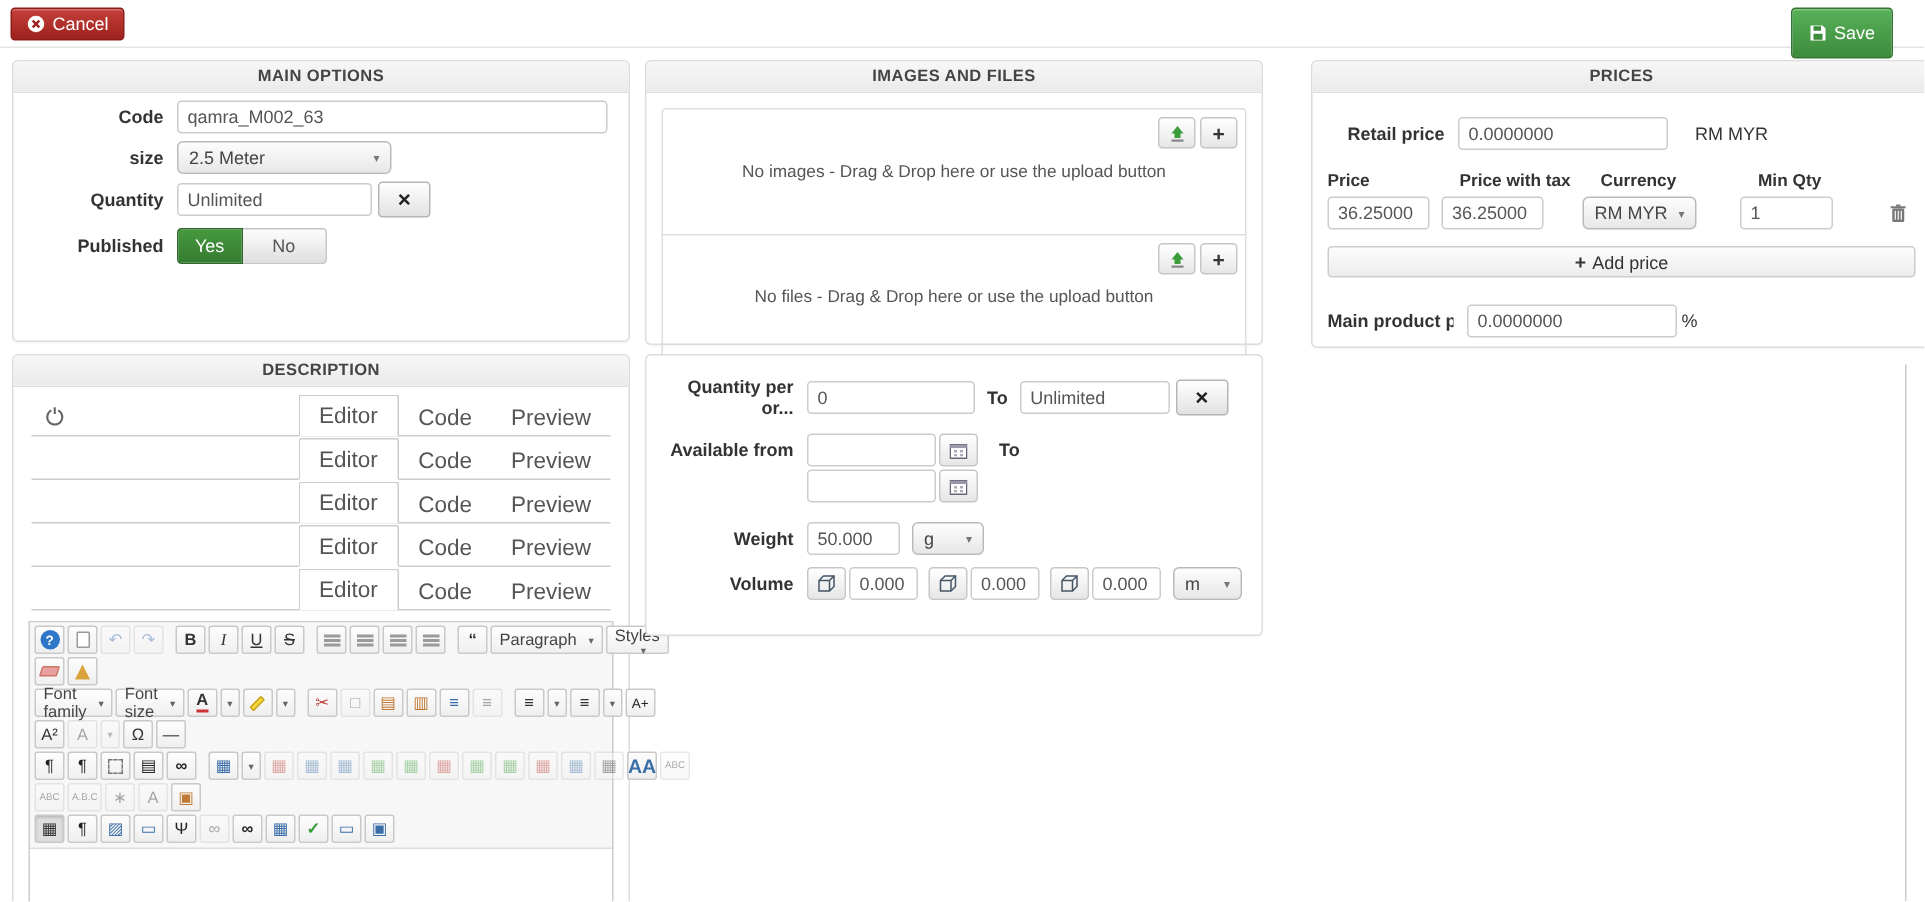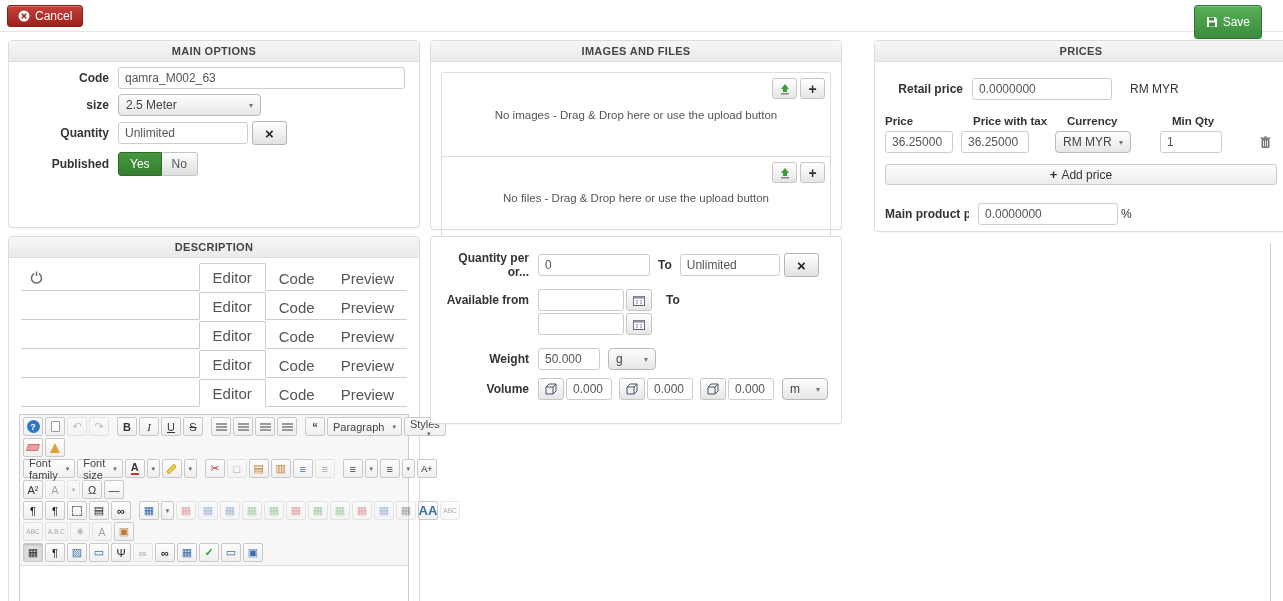--- a/index.html
+++ b/index.html
@@ -29,21 +29,21 @@
   
   .frow { display:flex; align-items:center; margin:5px 14px 0; }
   .flabel { width:86px; text-align:right; font-size:12px; font-weight:bold; color:#333; margin-right:9px; flex:none; }
   .txt { border:1px solid #ccc; border-radius:3px; height:22px; padding:2px 6px; font-size:12px; color:#555; font-family:inherit; background:#fff; }
   .sel { display:inline-flex; align-items:center; justify-content:space-between; border:1px solid #b9b9b9; border-radius:4px;
     background:linear-gradient(#fdfdfd,#e7e7e7); height:22px; padding:0 7px; font-size:12px; color:#444; cursor:pointer; }
   .sel .caret { font-size:8px; color:#777; margin-left:6px; }
   .xbtn { width:35px; height:24px; border:1px solid #b5b5b5; border-radius:3px; background:linear-gradient(#fff,#e2e2e2);
     font-weight:bold; font-size:15px; color:#222; display:inline-flex; align-items:center; justify-content:center; margin-left:4px; cursor:pointer; }
   .tog-yes { background:linear-gradient(#469840,#357c30); border:1px solid #2d6a29; color:#fff; padding:4px 11px; font-size:12px; border-radius:3px 0 0 3px; cursor:pointer; }
-  .tog-no  { background:linear-gradient(#fdfdfd,#dedede); border:1px solid #c6c6c6; border-left:none; color:#555; padding:4px 10px; font-size:12px; border-radius:0 3px 3px 0; cursor:pointer; }
+  .tog-no  { background:linear-gradient(#fdfdfd,#dedede); border:1px solid #c6c6c6; border-left:none; color:#555; padding:4px 20px; font-size:12px; border-radius:0 3px 3px 0; cursor:pointer; }
   .sqbtn { width:26px; height:22px; border:1px solid #c6c6c6; border-radius:3px; background:linear-gradient(#fff,#e6e6e6);
     display:inline-flex; align-items:center; justify-content:center; cursor:pointer; margin-left:2px; }
 
   
   .upzone { margin:10px; border:1px solid #ddd; border-radius:3px; }
   .upsec { position:relative; height:83px; display:flex; align-items:center; justify-content:center; font-size:11.5px; color:#555; }
   .upsec + .upsec { border-top:1px solid #ddd; }
   .upbtns { position:absolute; top:5px; right:5px; display:flex; gap:3px; }
   .ubtn { width:25px; height:21px; border:1px solid #c6c6c6; border-radius:3px; background:linear-gradient(#fff,#e6e6e6);
     display:flex; align-items:center; justify-content:center; cursor:pointer; font-weight:bold; color:#333; font-size:14px; }

